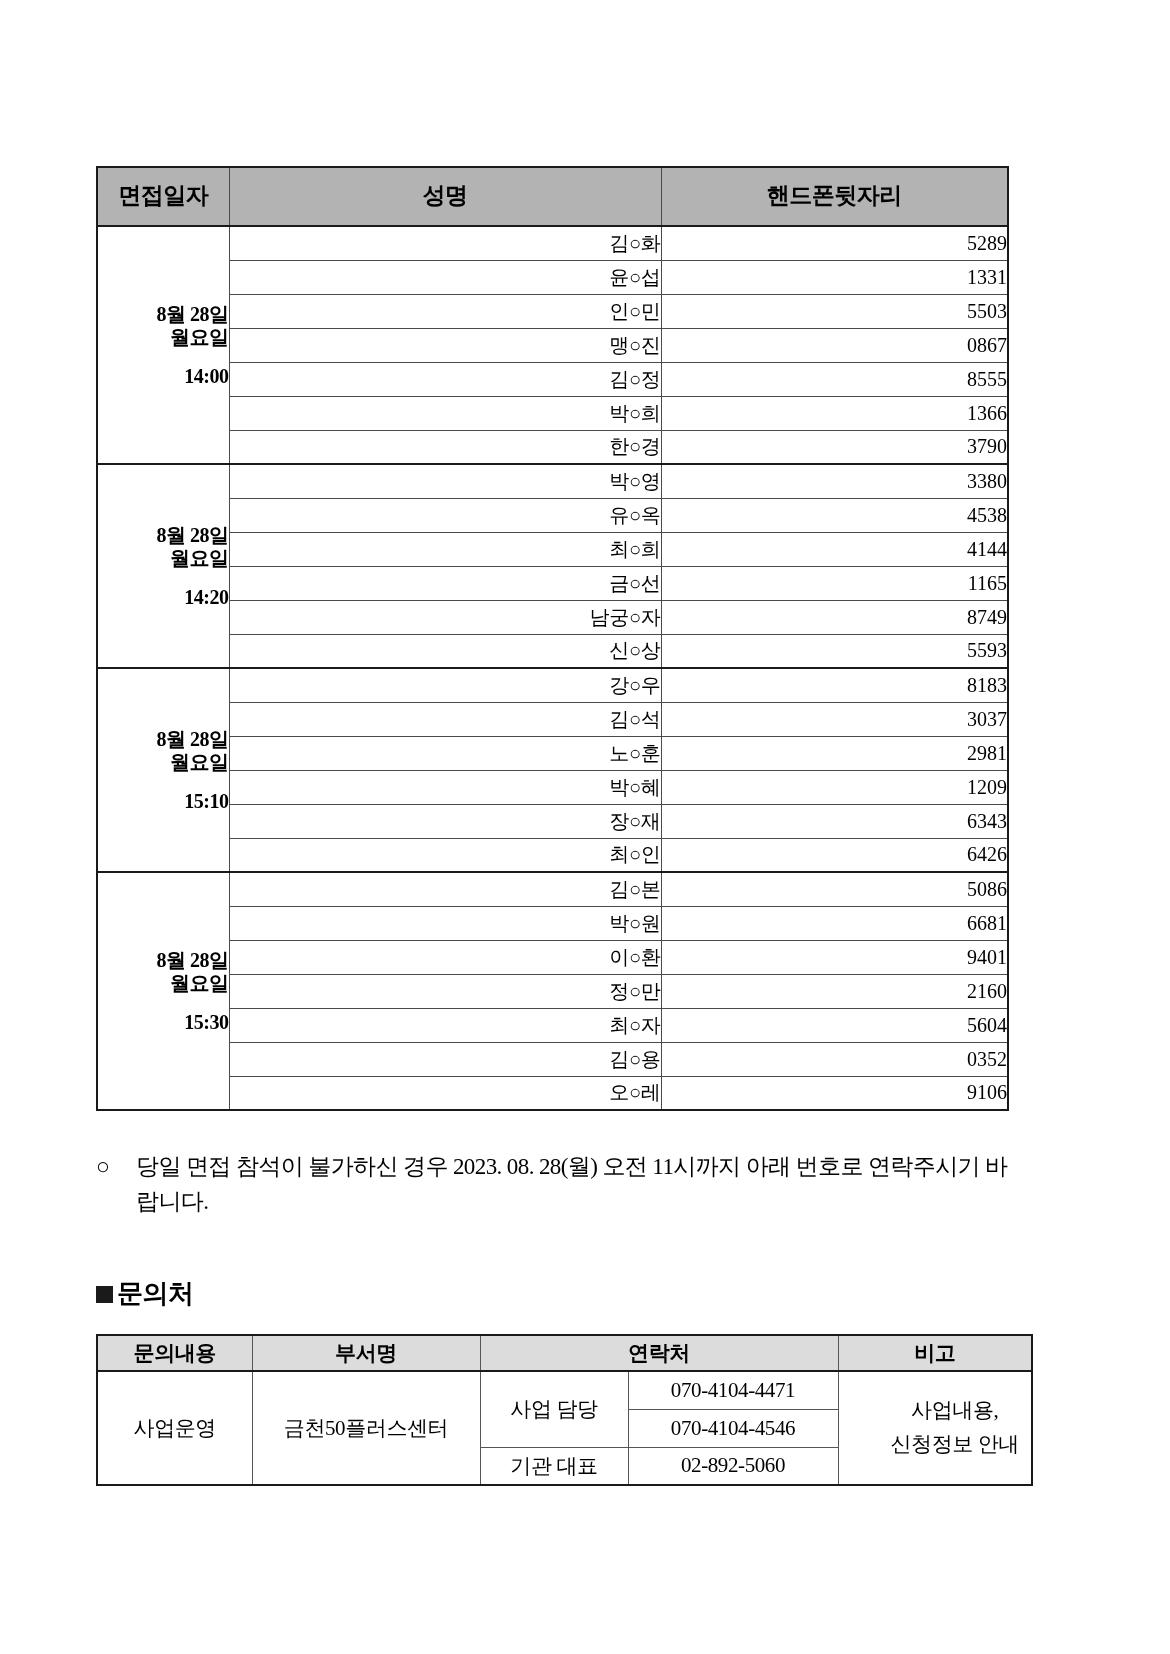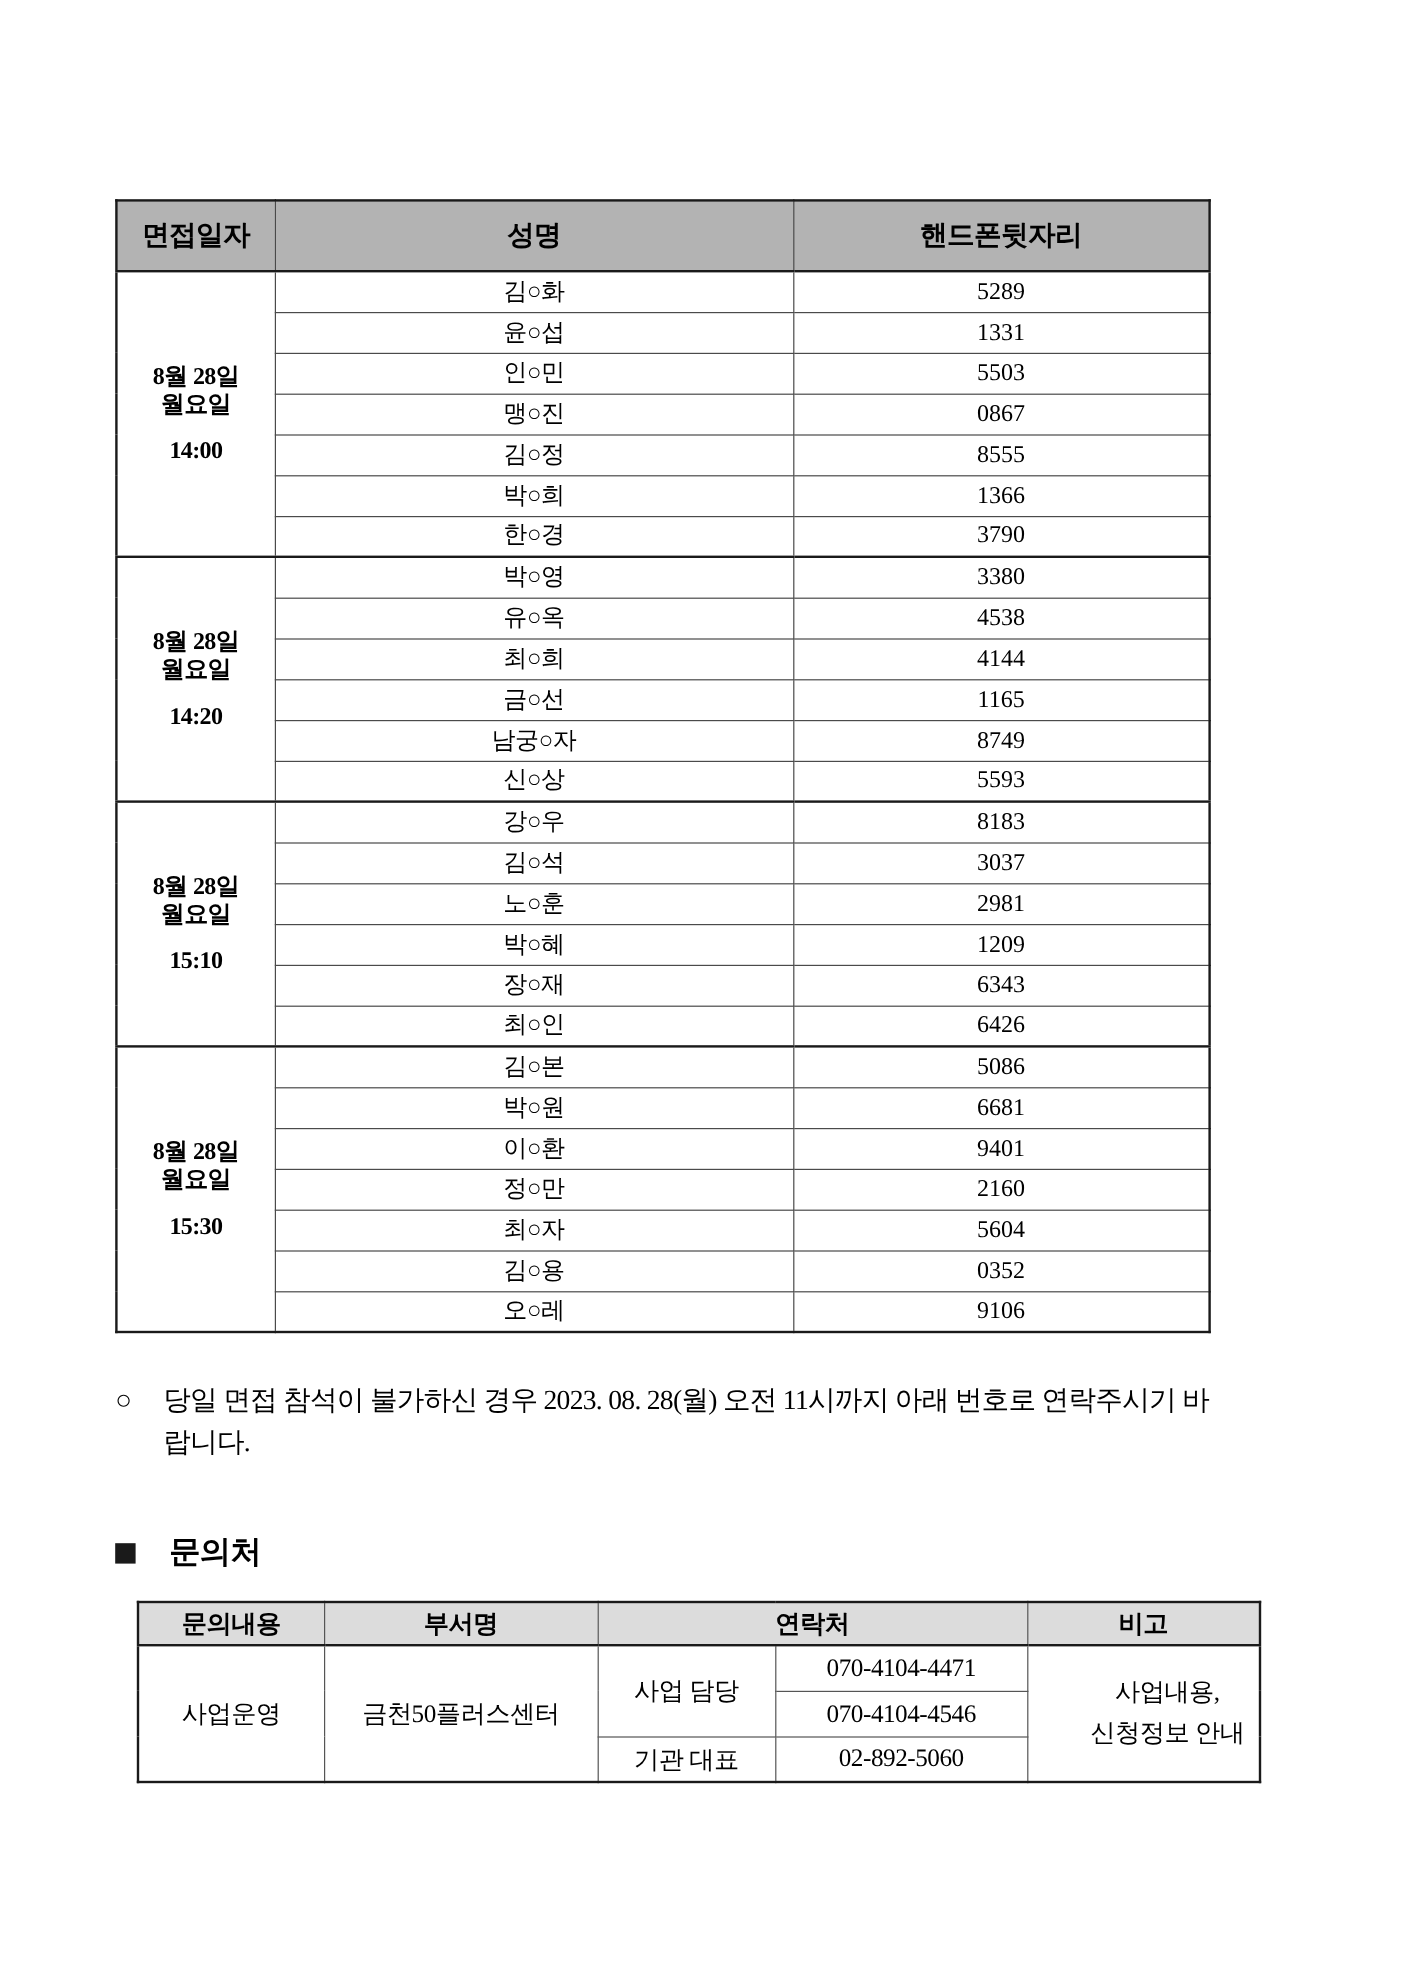--- a/index.html
+++ b/index.html
@@ -45,20 +45,21 @@
   .schedule-table thead th {
     background: #b3b3b3;
     font-weight: bold;
     font-size: 23px;
     height: 59px;
     border-bottom: 2px solid #1a1a1a;
     letter-spacing: -0.5px;
   }
   .schedule-table tbody td {
     height: 34px;
+    text-align: right;
   }
   .col-date { width: 132px; }
   .col-name { width: 432px; }
   .col-phone { width: 347px; }
 
   .date-cell {
     font-weight: bold;
     font-size: 20px;
     letter-spacing: -0.5px;
     border-right: 1px solid #4a4a4a;
@@ -96,35 +97,35 @@
   
   .section-head {
     position: absolute;
     left: 0;
     top: 1276px;
     font-size: 26px;
     font-weight: bold;
     letter-spacing: -0.5px;
     display: flex;
     align-items: center;
-    gap: 28px;
+    gap: 4px;
   }
   .sq {
     display: inline-block;
     width: 17px;
     height: 17px;
     background: #1a1a1a;
     position: relative;
     top: 1px;
   }
 
   
   .contact-table {
     position: absolute;
-    left: 18px;
+    left: 0;
     top: 1334px;
     width: 935px;
     border-collapse: collapse;
     table-layout: fixed;
     border: 2px solid #1a1a1a;
   }
   .contact-table th,
   .contact-table td {
     border: 1px solid #555555;
     text-align: center;

